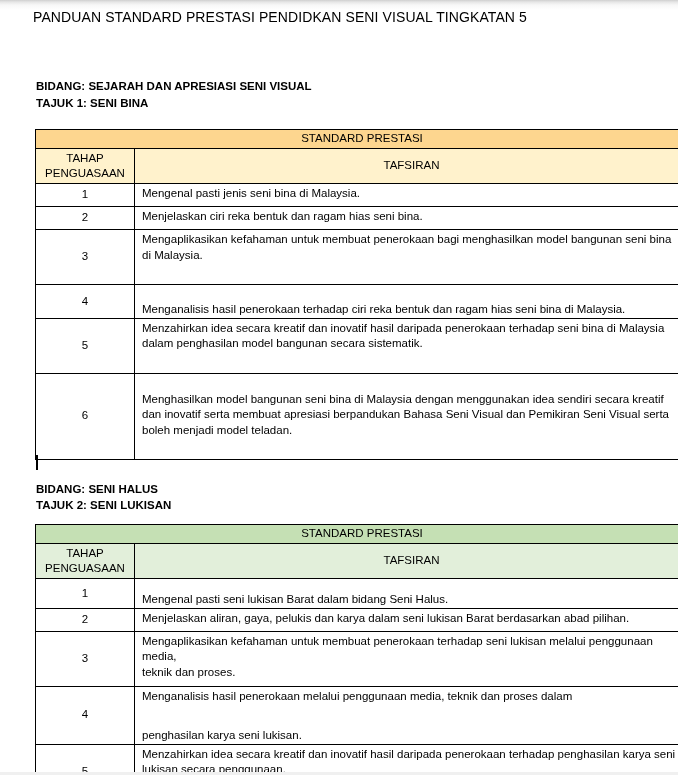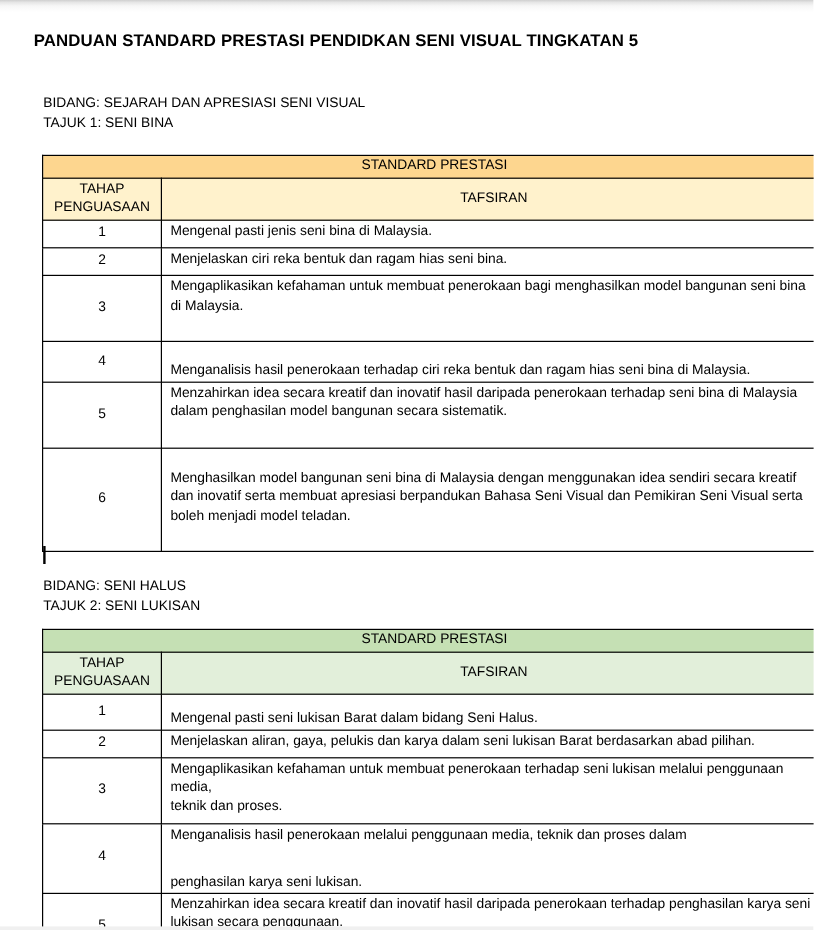--- a/index.html
+++ b/index.html
@@ -11,25 +11,25 @@
     }
     .top-shadow {
       position: absolute; left: 0; top: 0; width: 678px; height: 10px;
       background: linear-gradient(#cfcfcf 0px, #e6e6e6 2px, #f7f7f7 5px, #ffffff 10px);
     }
     .bottom-bar {
       position: absolute; left: 0; top: 772px; width: 678px; height: 3px;
       background: #f0f0f0;
     }
     .page-title {
-      position: absolute; left: 0; width: 560px; top: 25px;
-      text-align: center; font-weight: bold; font-size: 14px; letter-spacing: 0.1px;
+      position: absolute; left: 0; width: 560px; top: 9px;
+      text-align: center; font-weight: normal; font-size: 14px; letter-spacing: 0.1px;
     }
     .heading {
-      position: absolute; left: 36px; font-weight: normal; font-size: 11.5px;
+      position: absolute; left: 36px; font-weight: bold; font-size: 11.5px;
     }
     table.sp {
       position: absolute; left: 35px; width: 654px;
       border-collapse: collapse; table-layout: fixed;
       font-size: 11.5px;
     }
     table.sp td {
       border: 1px solid #000; padding: 0 7px; vertical-align: middle; line-height: 15.5px;
     }
     table.sp col.c1 { width: 99px; }

